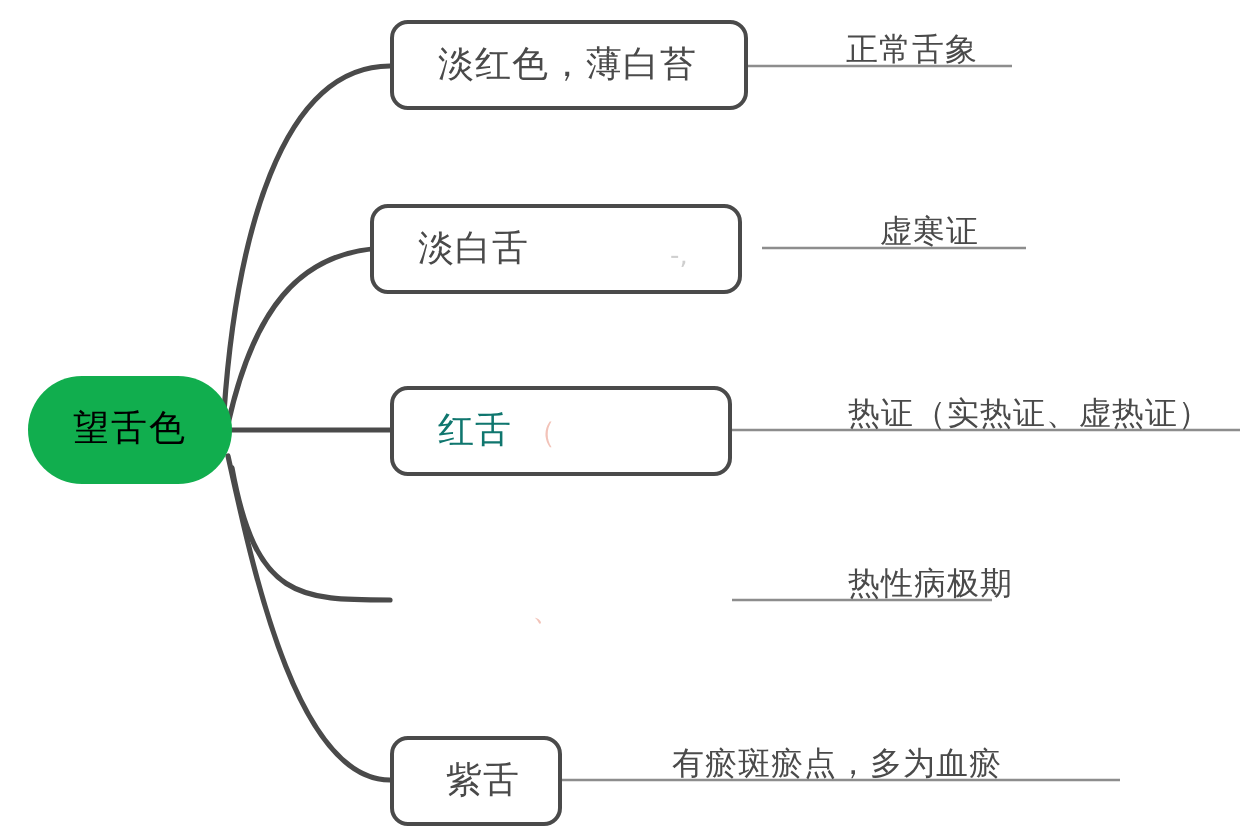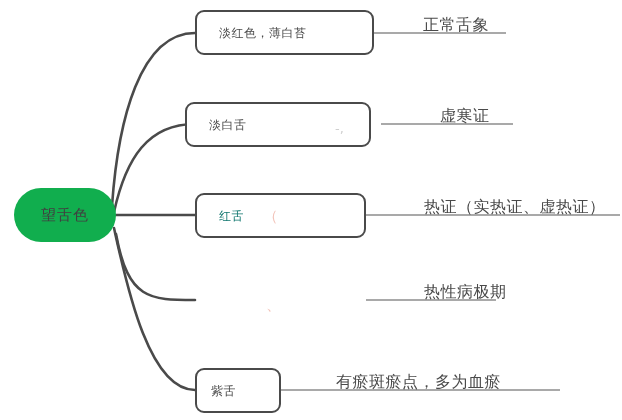--- a/index.html
+++ b/index.html
@@ -36,37 +36,37 @@
     width: 102px;
     height: 54px;
     background: #11AE4E;
     border-radius: 27px;
     display: flex;
     align-items: center;
     justify-content: center;
     box-sizing: border-box;
   }
   .root-label {
-    color: #404040;
-    font-size: 15px;
+    color: #000000;
+    font-size: 18px;
     letter-spacing: 1px;
     line-height: 1;
     white-space: nowrap;
   }
   .branch-node {
     position: absolute;
     background: #ffffff;
     border: 2px solid #4a4a4a;
     border-radius: 9px;
     box-sizing: border-box;
     display: flex;
     align-items: center;
   }
   .branch-label {
-    font-size: 12px;
+    font-size: 18px;
     line-height: 1;
     white-space: nowrap;
     padding-left: 22px;
     letter-spacing: 0.5px;
   }
   .c-dark { color: #4a4a4a; }
   .c-red  { color: #0f766e; }
   .ghost {
     position: absolute;
     color: #f0b9ad;
@@ -127,21 +127,21 @@
   <span class="ghost-grey" style="left:335px; top:122px;">-,</span>
 
   <div class="branch-node" style="left:195px; top:193px; width:171px; height:45px;">
     <span class="branch-label c-red">红舌</span>
   </div>
   <span class="ghost" style="left:263px; top:209px;">（</span>
 
   <span class="ghost" style="left:266px; top:298px;">、</span>
 
   <div class="branch-node" style="left:195px; top:368px; width:86px; height:45px;">
-    <span class="branch-label c-dark" style="padding-left:14px;">紫舌</span>
+    <span class="branch-label c-dark" style="padding-left:26px;">紫舌</span>
   </div>
 
   <span class="leaf-label" style="left:423px; top:17px;">正常舌象</span>
 
   <span class="leaf-label" style="left:440px; top:108px;">虚寒证</span>
 
   <span class="leaf-label" style="left:424px; top:199px;">热证（实热证、虚热证）</span>
 
   <span class="leaf-label" style="left:424px; top:284px;">热性病极期</span>
 

